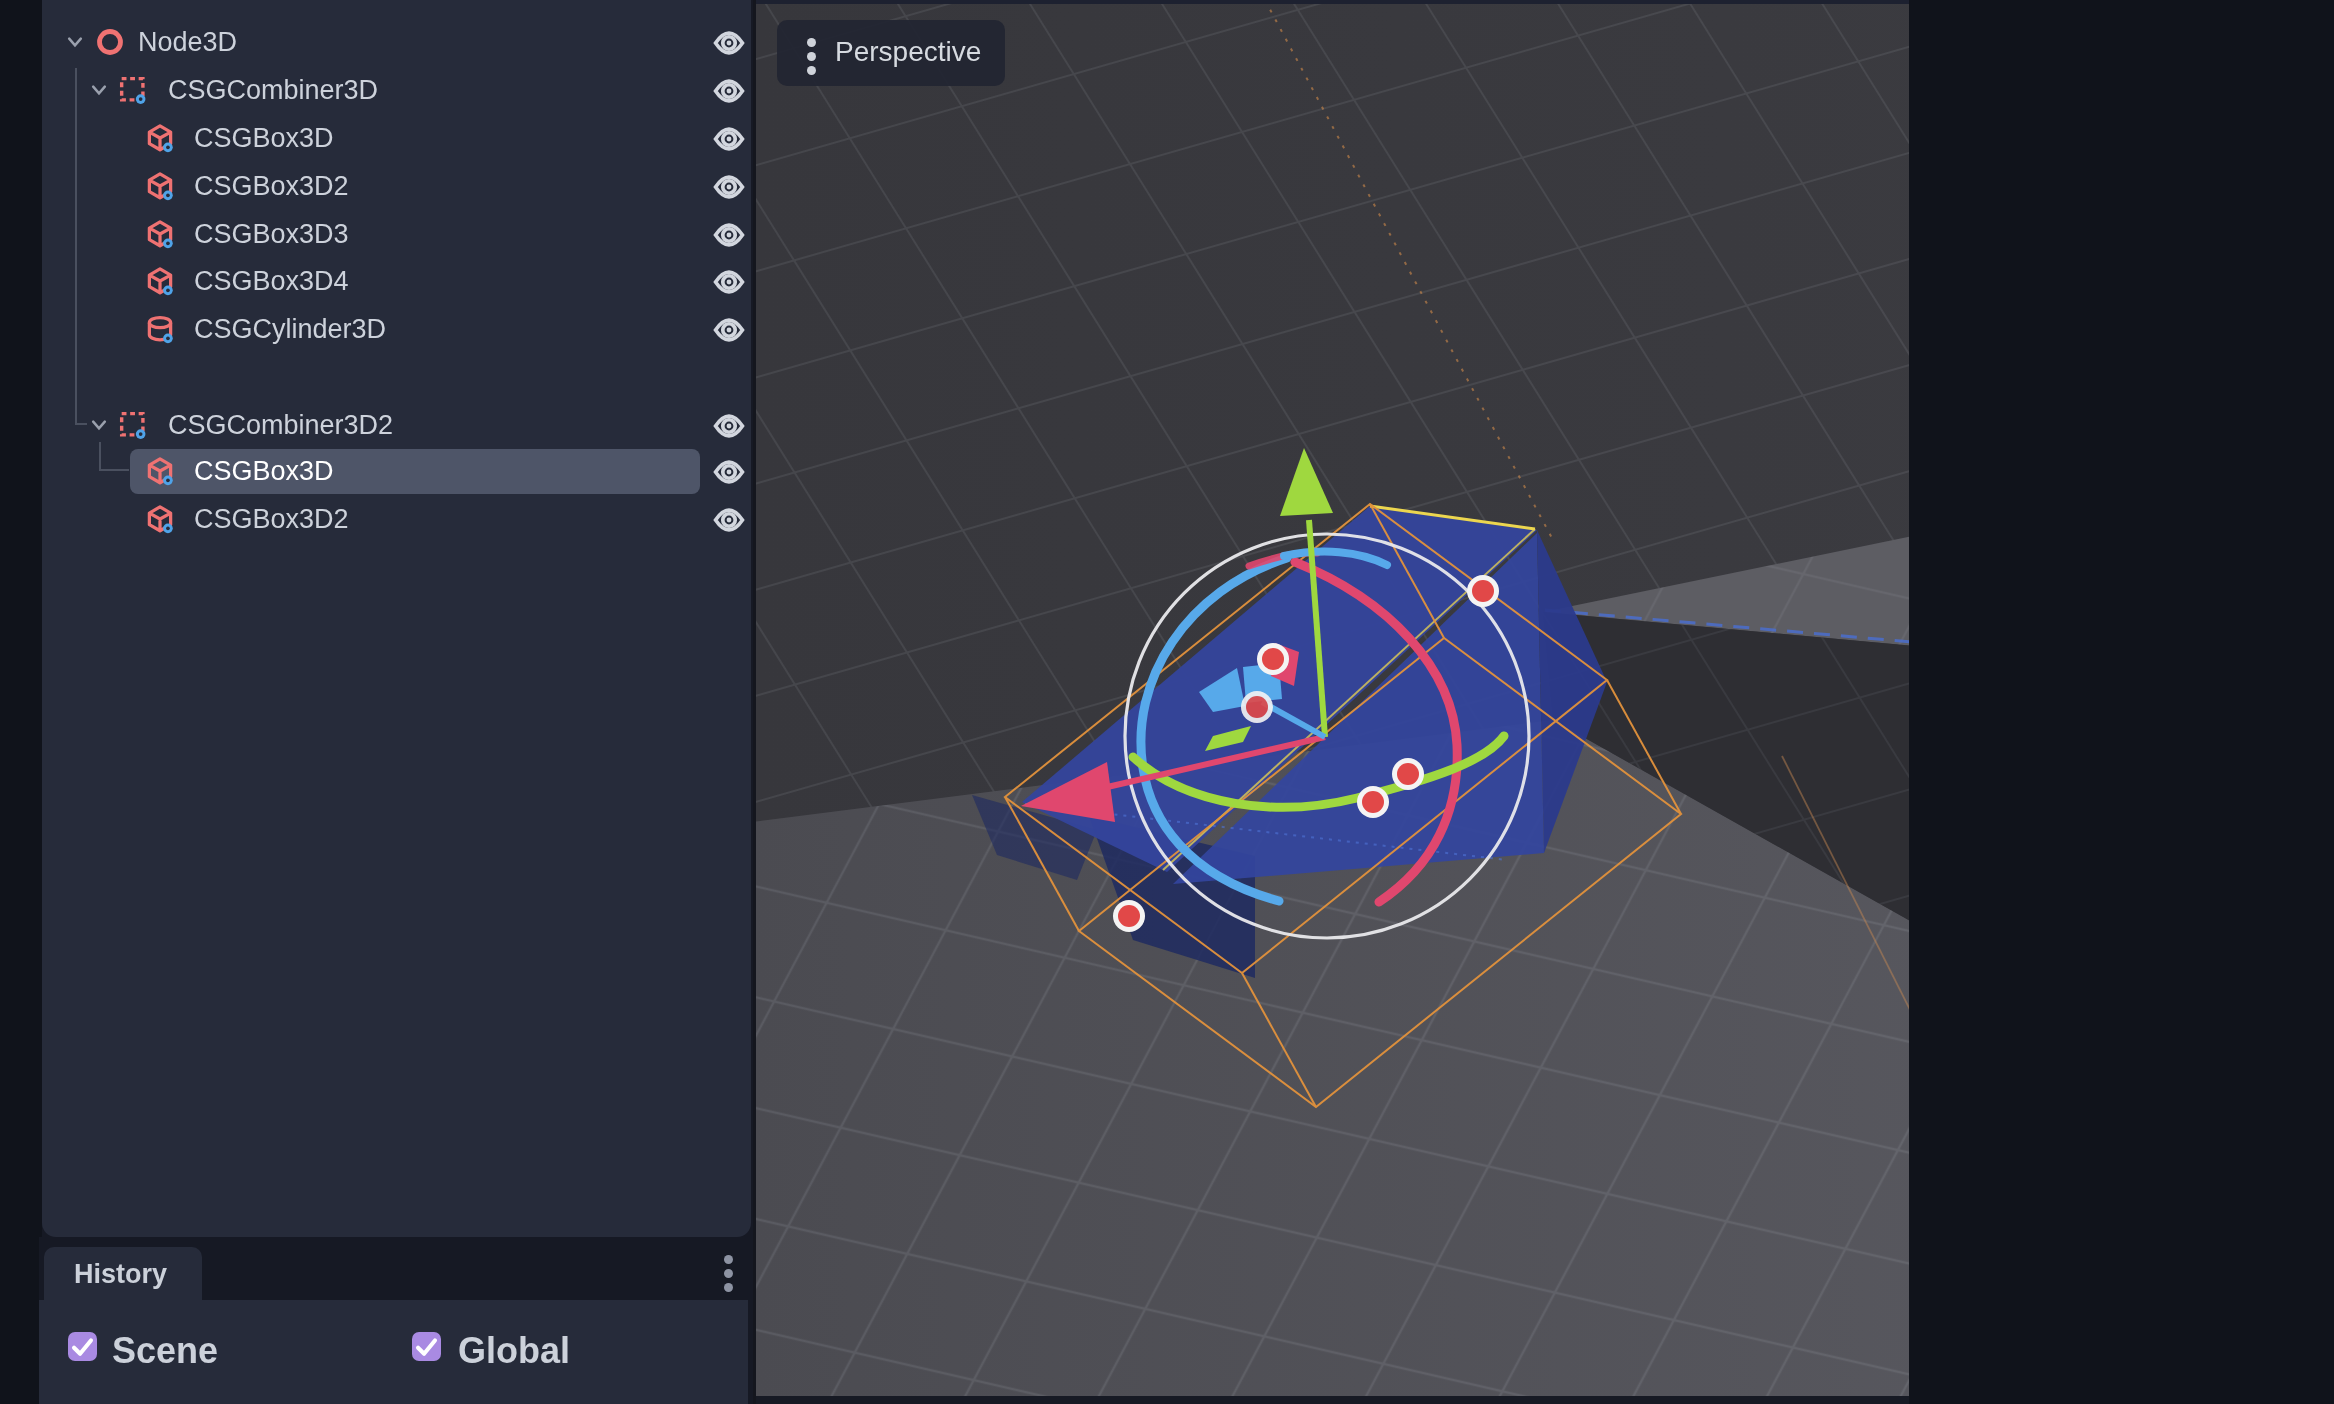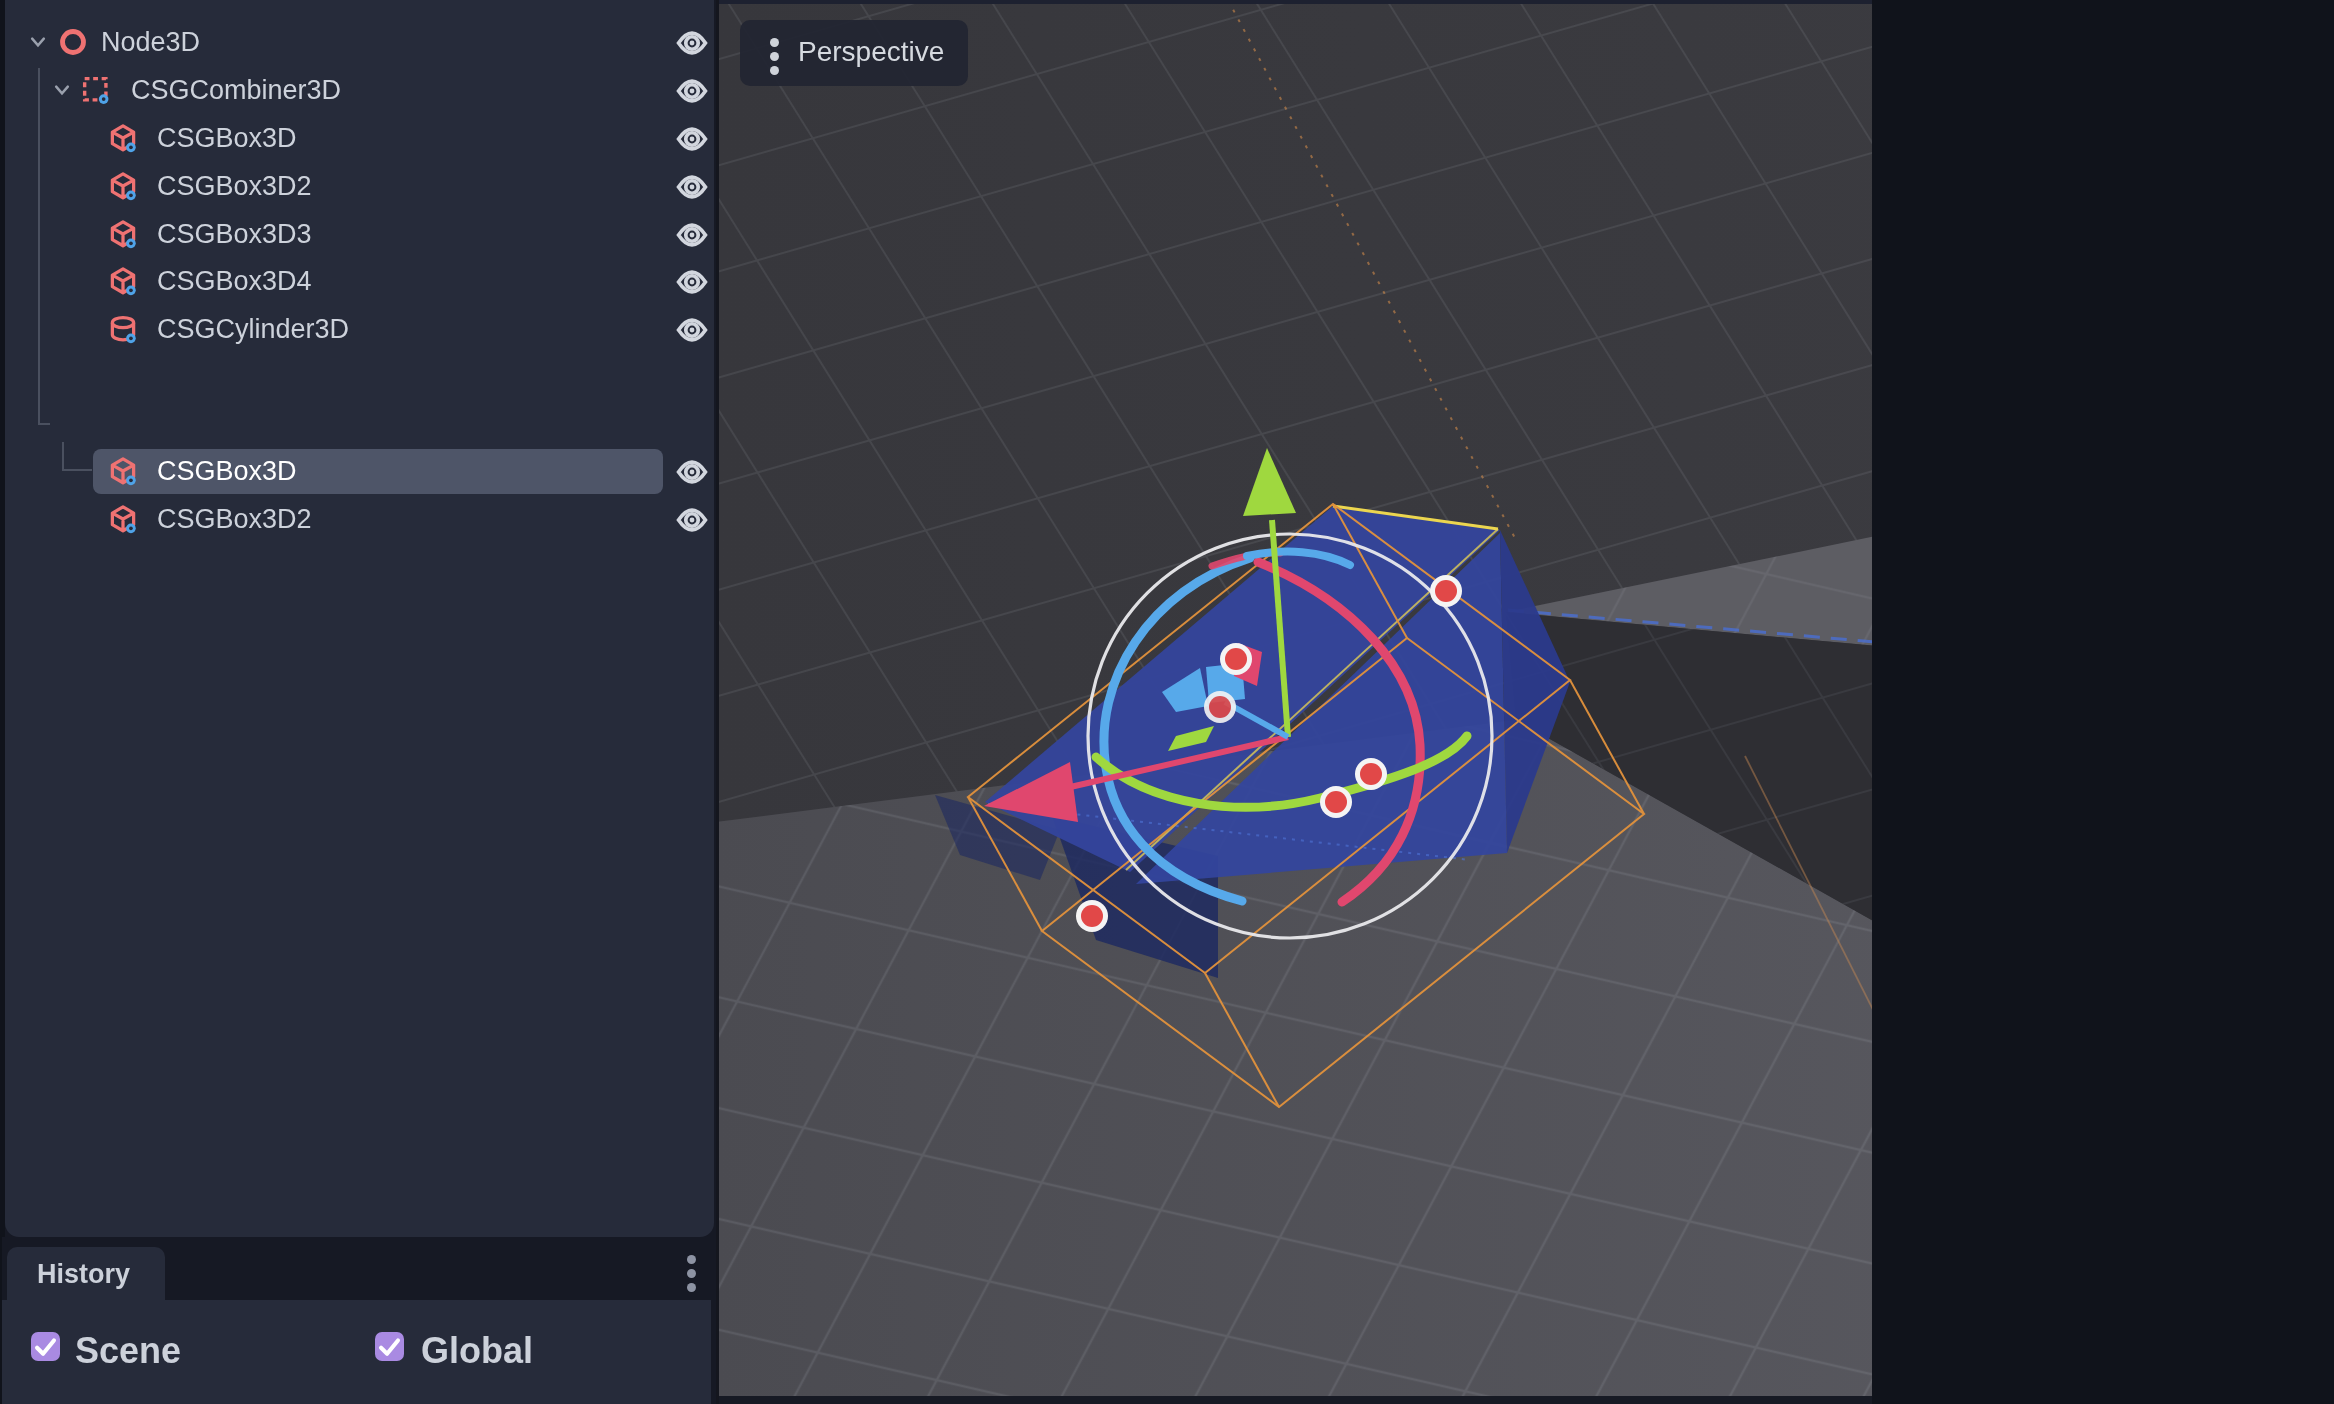--- a/index.html
+++ b/index.html
@@ -1,17 +1,17 @@
 <!DOCTYPE html>
 <html><head>
 <meta charset="utf-8">
 <style>
   html,body{margin:0;padding:0;background:#10131b;}
   #app{position:relative;width:1872px;height:1404px;overflow:hidden;
-       font-family:"Liberation Sans",sans-serif;background:#c4b5fd;}
+       font-family:"Liberation Sans",sans-serif;background:#c4b5fd;margin-left:37px;}
 
   
   #left-dock{position:absolute;left:0;top:0;width:716px;height:1404px;background:#161924;}
   #left-strip{position:absolute;left:0;top:0;width:5px;height:1404px;background:#10131b;}
   #scene-tree{position:absolute;left:5px;top:0;width:709px;height:1237px;
               background:#262b3a;border-radius:0 0 14px 14px;}
   .tree-row{position:absolute;left:0;width:100%;height:48px;}
   .tree-row .row-label{position:absolute;top:9px;font-size:27px;color:#cdd2db;white-space:nowrap;}
   .tree-row.selected .row-hl{position:absolute;left:88px;top:2px;width:570px;height:45px;
               background:#4e5568;border-radius:8px;}
@@ -149,20 +149,36 @@
           </svg>
         <span class="row-label" style="left:152px;">CSGCylinder3D</span>
         <span class="eye-btn"><svg viewBox="0 0 24 24" width="46" height="34">
               <path d="M2.5,12 C6,6.8 8.7,5 12,5 C15.3,5 18,6.8 21.5,12 C18,17.2 15.3,19 12,19 C8.7,19 6,17.2 2.5,12 Z" fill="none" stroke="#d2d6de" stroke-width="2.6"></path>
               <circle cx="12" cy="12" r="4.4" fill="none" stroke="#d2d6de" stroke-width="2.6"></circle>
               <circle cx="12" cy="12" r="1.7" fill="#d2d6de"></circle>
             </svg></span>
       </div>
 
 
+      <div class="tree-row" style="top:401px;">
+        <svg class="chev" style="left:45px;" viewBox="0 0 24 24">
+            <path d="M5,8 L12,16 L19,8" fill="none" stroke="#9aa0ad" stroke-width="3" stroke-linecap="round"></path>
+          </svg>
+        <svg class="node-icon" style="left:74px;" viewBox="0 0 24 24">
+            <rect x="4" y="4" width="15" height="15" fill="none" stroke="#ef7272" stroke-width="2.4" stroke-dasharray="3.4 2.6"></rect>
+            <circle cx="17.4" cy="18.4" r="3.4" fill="#4fa3e8"></circle>
+            <circle cx="17.4" cy="18.4" r="1.3" fill="#262b3a"></circle>
+          </svg>
+        <span class="row-label" style="left:126px;">CSGCombiner3D2</span>
+        <span class="eye-btn"><svg viewBox="0 0 24 24" width="46" height="34">
+              <path d="M2.5,12 C6,6.8 8.7,5 12,5 C15.3,5 18,6.8 21.5,12 C18,17.2 15.3,19 12,19 C8.7,19 6,17.2 2.5,12 Z" fill="none" stroke="#d2d6de" stroke-width="2.6"></path>
+              <circle cx="12" cy="12" r="4.4" fill="none" stroke="#d2d6de" stroke-width="2.6"></circle>
+              <circle cx="12" cy="12" r="1.7" fill="#d2d6de"></circle>
+            </svg></span>
+      </div>
 
       <div class="tree-row selected" style="top:447px;">
         <div class="row-hl"></div>
         <svg class="node-icon" style="left:101px;" viewBox="0 0 24 24">
             <path d="M12,3.5 L19.5,7.8 L19.5,16 L12,20.3 L4.5,16 L4.5,7.8 Z M4.5,7.8 L12,12 L19.5,7.8 M12,12 L12,20.3" fill="none" stroke="#ef7272" stroke-width="2.3" stroke-linejoin="round"></path>
             <circle cx="17.6" cy="18.6" r="3.4" fill="#4fa3e8"></circle>
             <circle cx="17.6" cy="18.6" r="1.3" fill="#262b3a"></circle>
           </svg>
         <span class="row-label" style="left:152px;">CSGBox3D</span>
         <span class="eye-btn"><svg viewBox="0 0 24 24" width="46" height="34">

